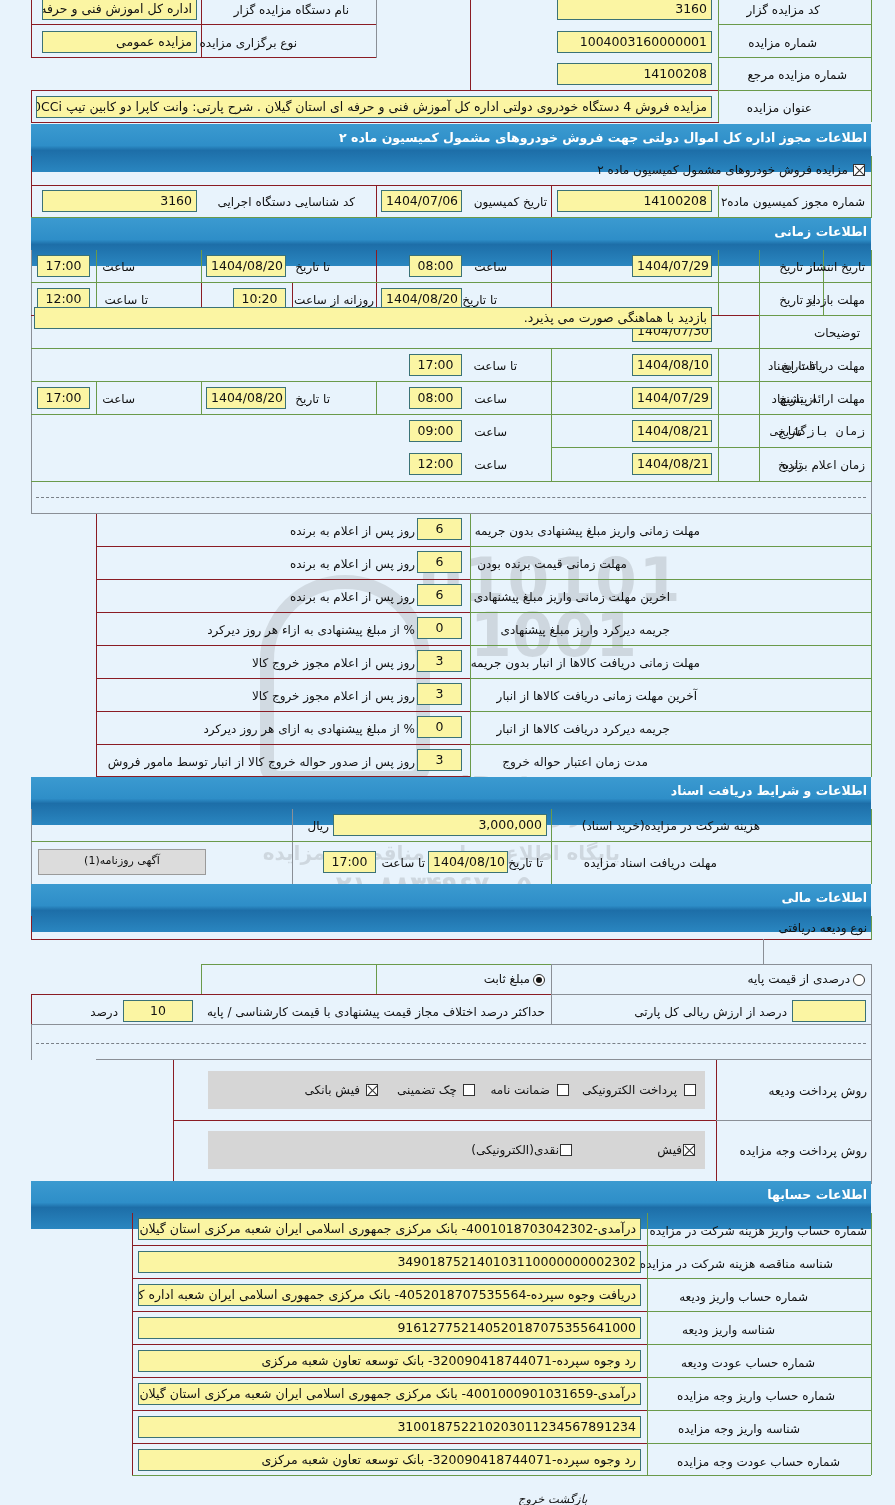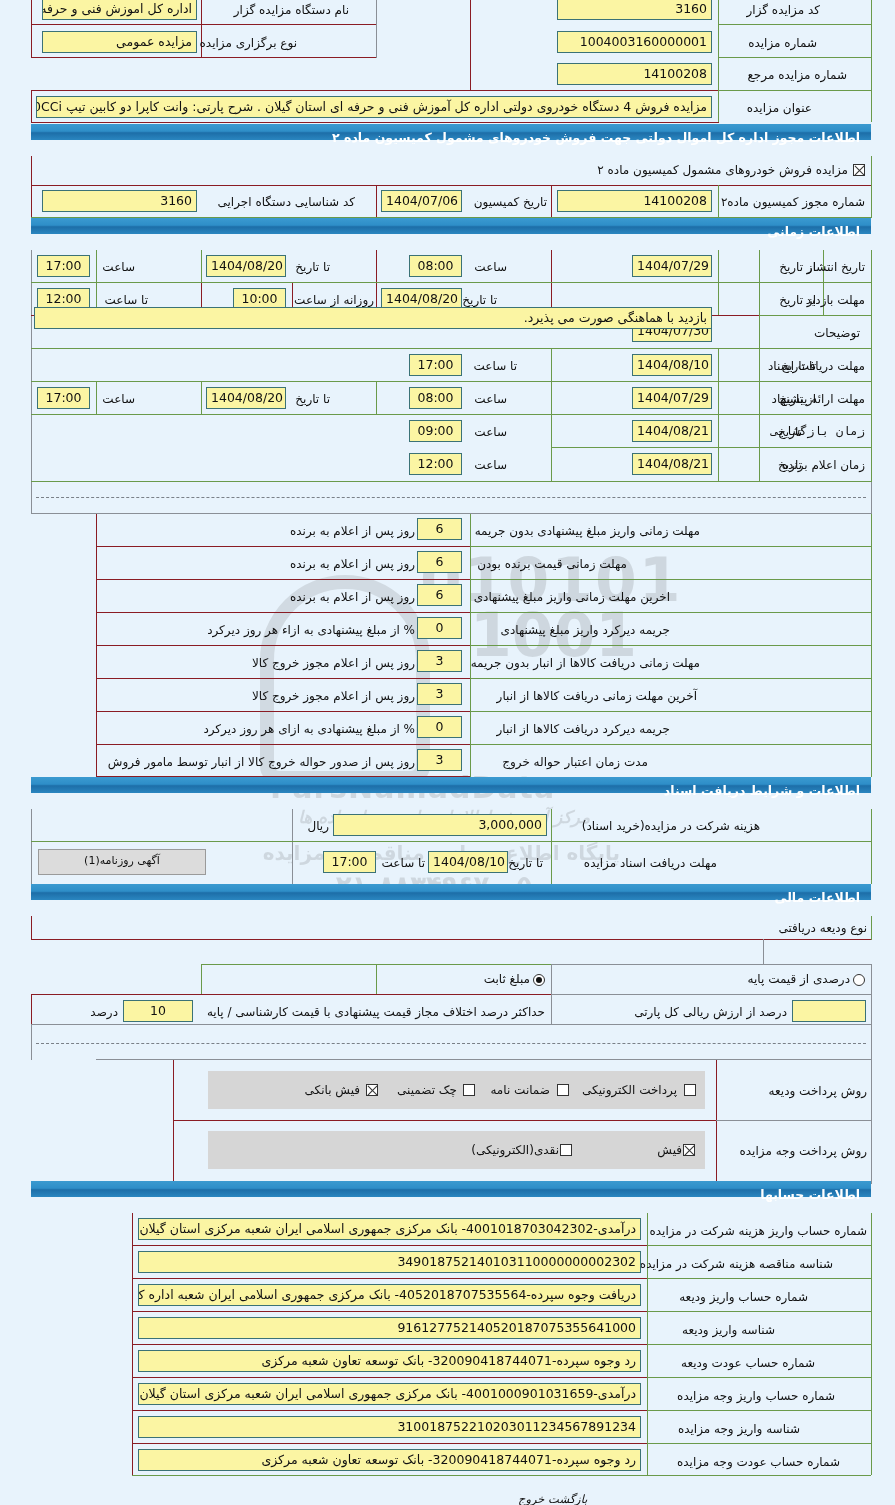--- a/index.html
+++ b/index.html
@@ -21,24 +21,24 @@
   .field {
     position:absolute; box-sizing:border-box;
     background:#fbf5a3; border:1px solid #3b7276;
     font-size:12.5px; line-height:20px; height:22px;
     padding:0 4px; white-space:nowrap; overflow:hidden;
     text-align:right; direction:ltr;
   }
   .field.rtl { direction:rtl; }
   .field.center { text-align:center; }
   .hdr {
-    position:absolute; left:31px; width:840px; height:16px;
+    position:absolute; left:31px; width:840px; height:48px;
     background:linear-gradient(to bottom,#3b9ad0 0%,#2e8ec8 45%,#1d6ea8 55%,#2a86c0 100%);
     color:#fff; font-weight:bold; font-size:12.5px;
-    box-sizing:border-box; padding-right:11px; line-height:28px;
+    box-sizing:border-box; padding-right:4px; line-height:28px;
     text-align:right;
   }
   .chk {
     position:absolute; width:12px; height:12px; box-sizing:border-box;
     border:1px solid #333; background:#fff;
   }
   .chk.x::before, .chk.x::after {
     content:""; position:absolute; left:5px; top:-1px; width:1px; height:13px; background:#333;
   }
   .chk.x::before { transform:rotate(45deg); }
@@ -169,21 +169,21 @@
   <div class="field" style="left:206px; top:255px; width:80px;">1404/08/20</div>
   <div class="label" style="right:760px; top:260px;">ساعت</div>
   <div class="field center" style="left:37px; top:255px; width:53px;">17:00</div>
 
   <div class="label" style="right:30px; top:293px;">مهلت بازدید</div>
   <div class="label" style="right:79px; top:293px;">از تاریخ</div>
   <div class="field" style="left:632px; top:288px; width:80px;margin-top:32px;">1404/07/30</div>
   <div class="label" style="right:398px; top:293px;">تا تاریخ</div>
   <div class="field" style="left:381px; top:288px; width:81px;">1404/08/20</div>
   <div class="label" style="right:521px; top:293px;">روزانه از ساعت</div>
-  <div class="field center" style="left:233px; top:288px; width:53px;">10:00</div>
+  <div class="field center" style="left:233px; top:288px; width:53px;">10:20</div>
   <div class="label" style="right:747px; top:293px;">تا ساعت</div>
   <div class="field center" style="left:37px; top:288px; width:53px;">12:00</div>
 
   <div class="label" style="right:35px; top:326px;">توضیحات</div>
   <div class="field rtl" style="left:34px; top:307px; width:678px;">بازدید با هماهنگی صورت می پذیرد.</div>
 
   <div class="label" style="right:30px; top:359px;">مهلت دریافت اسناد</div>
   <div class="label" style="right:79px; top:359px;">تا تاریخ</div>
   <div class="field" style="left:632px; top:354px; width:80px;">1404/08/10</div>
   <div class="label" style="right:378px; top:359px;">تا ساعت</div>

